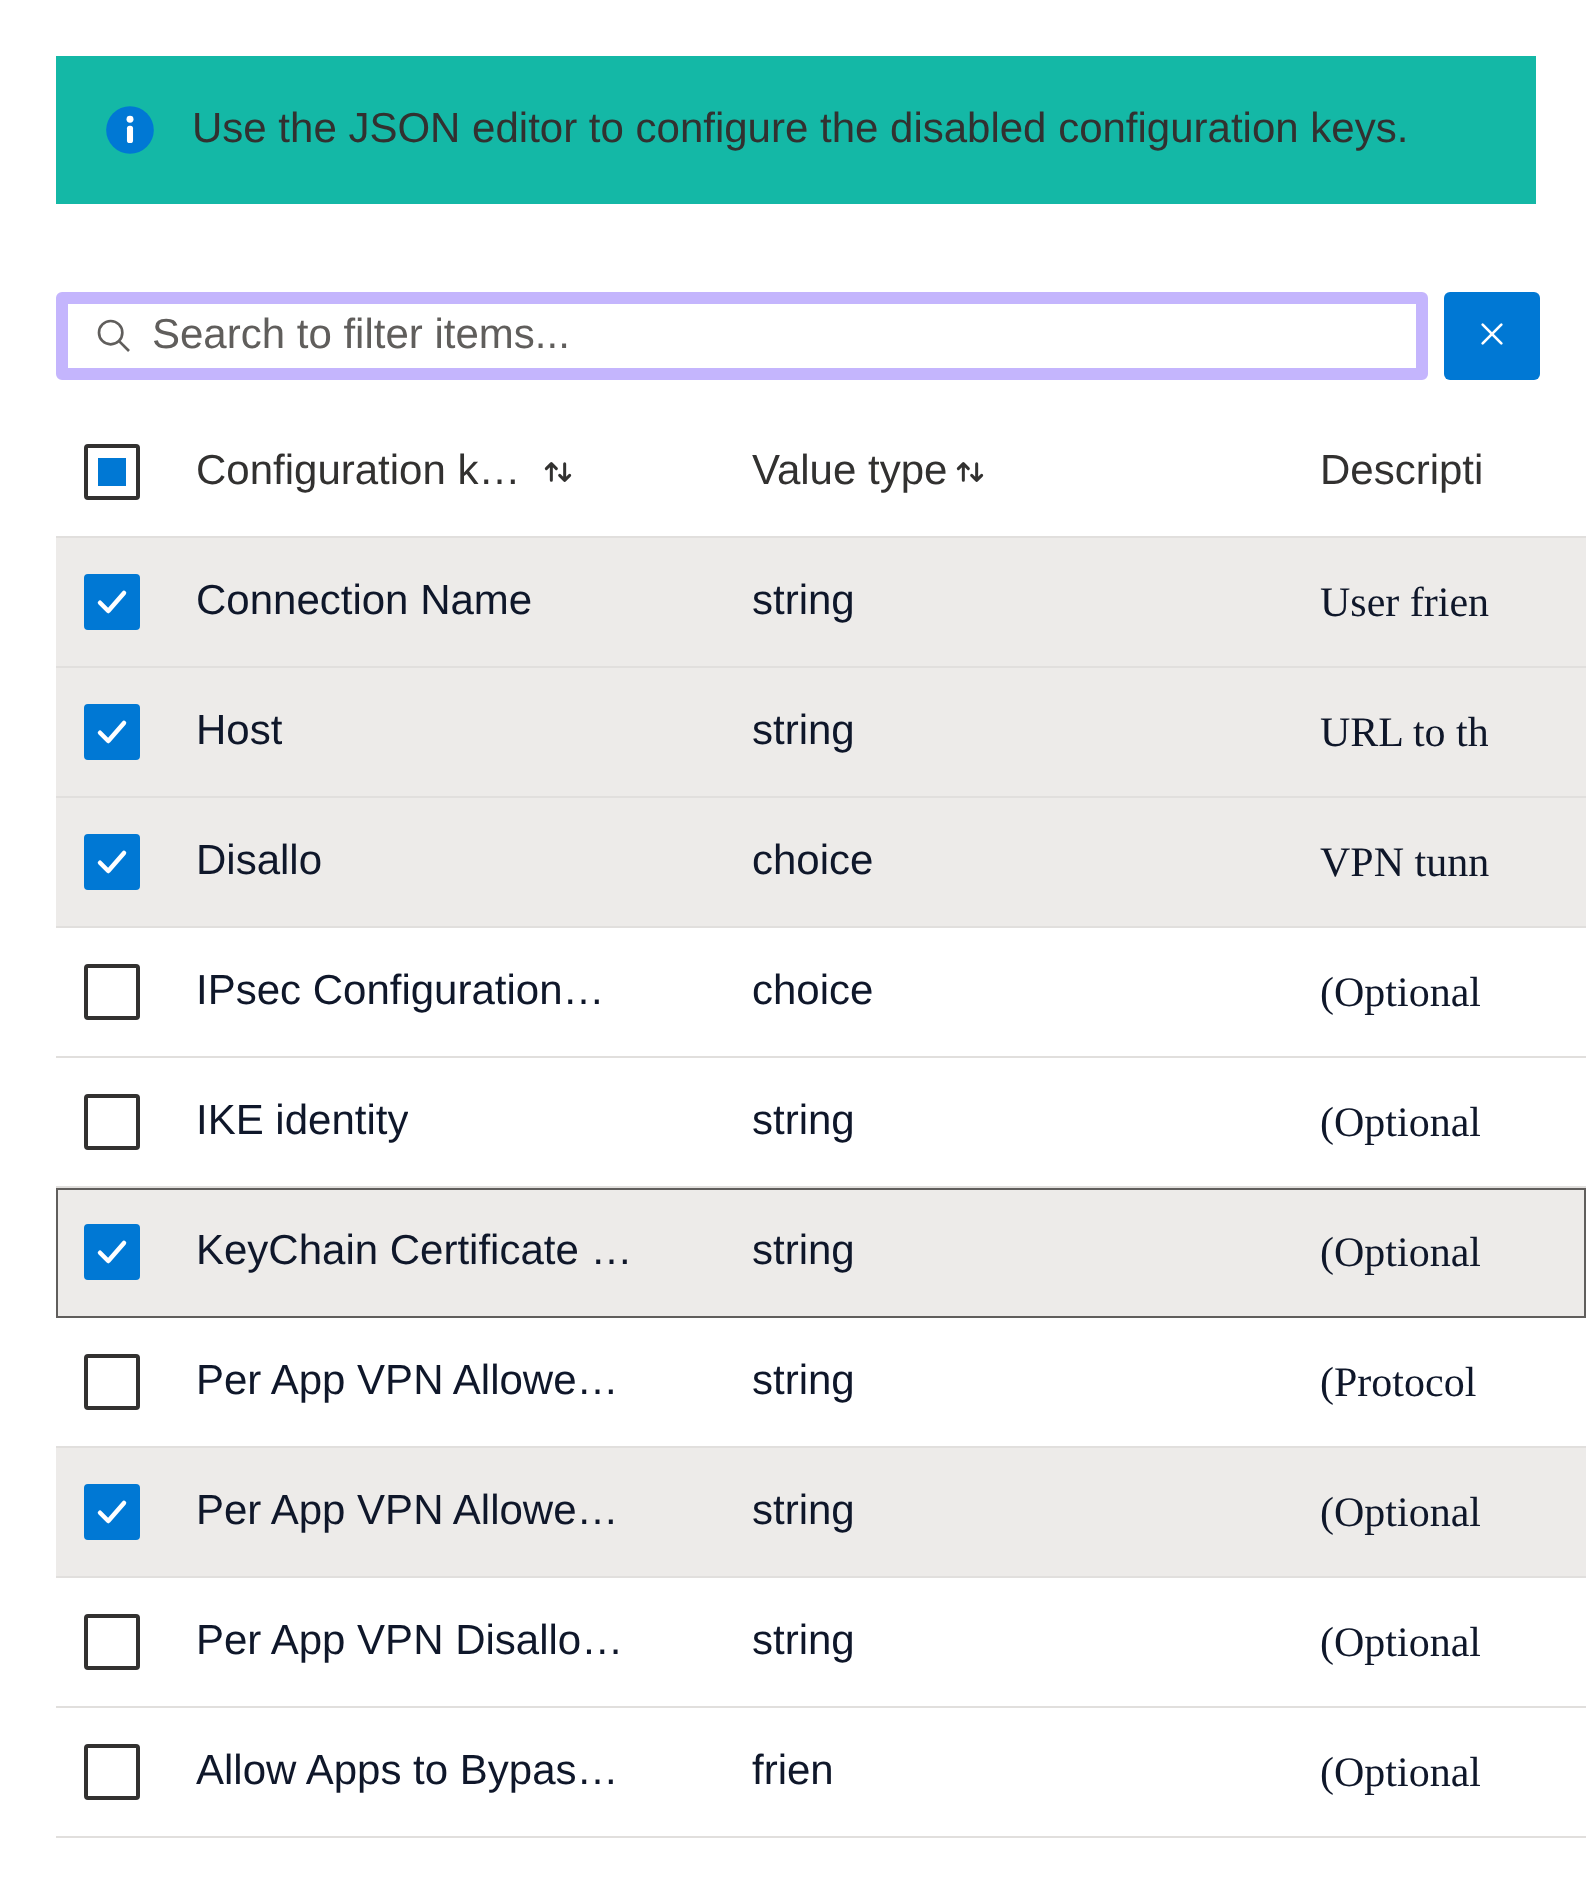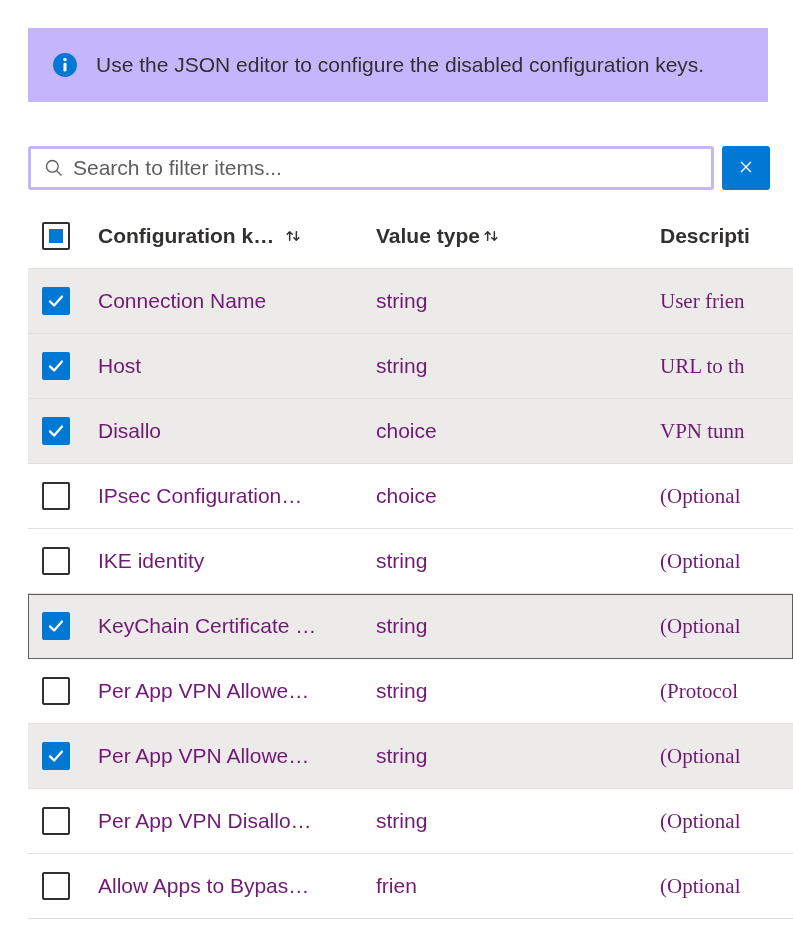--- a/index.html
+++ b/index.html
@@ -6,21 +6,21 @@
     body {
       font-family: "Segoe UI", -apple-system, BlinkMacSystemFont, sans-serif;
       font-size: 20px;
       color: #323130;
       background: #fff;
       width: 793px;
       overflow: hidden;
     }
     .container { padding: 28px 0 0 28px; }
     .info-banner {
-      background: #c4b5fd;
+      background: #14b8a6;
       padding: 22px 24px;
       display: flex;
       align-items: flex-start;
       gap: 18px;
       margin-bottom: 44px;
       width: 740px;
     }
     .info-icon-wrap {
       flex-shrink: 0;
       width: 26px;
@@ -37,21 +37,21 @@
     }
     .search-row {
       display: flex;
       align-items: stretch;
       gap: 8px;
       margin-bottom: 18px;
       width: 742px;
     }
     .search-box {
       flex: 1;
-      border: 3px solid #c4b5fd;
+      border: 6px solid #c4b5fd;
       border-radius: 3px;
       display: flex;
       align-items: center;
       padding: 0 12px;
       height: 44px;
     }
     .search-icon {
       width: 22px;
       height: 22px;
       flex-shrink: 0;
@@ -112,21 +112,21 @@
       padding-right: 28px;
     }
     .col-desc {
       flex: 1;
       display: flex;
       align-items: center;
       overflow: hidden;
       white-space: nowrap;
     }
     .th {
-      font-weight: 700;
+      font-weight: 400;
       font-size: 21px;
       color: #323130;
       white-space: nowrap;
     }
     .sort-icon {
       display: inline-flex;
       align-items: center;
       justify-content: center;
       width: 22px;
       height: 22px;
@@ -173,21 +173,21 @@
       border: 2px solid #323130;
       background: #fff;
     }
     .checkbox.checked {
       background: #0078d4;
       border: 2px solid #0078d4;
     }
     .checkbox.checked svg { display: block; }
     .cell-text {
       font-size: 21px;
-      color: #701a75;
+      color: #0f172a;
       white-space: nowrap;
       overflow: hidden;
       text-overflow: ellipsis;
     }
     .col-key .cell-text { max-width: 252px; }
     .col-desc .cell-text { max-width: 200px; font-family: Liberation Serif, serif; }
   </style>
 </head>
 <body>
 

